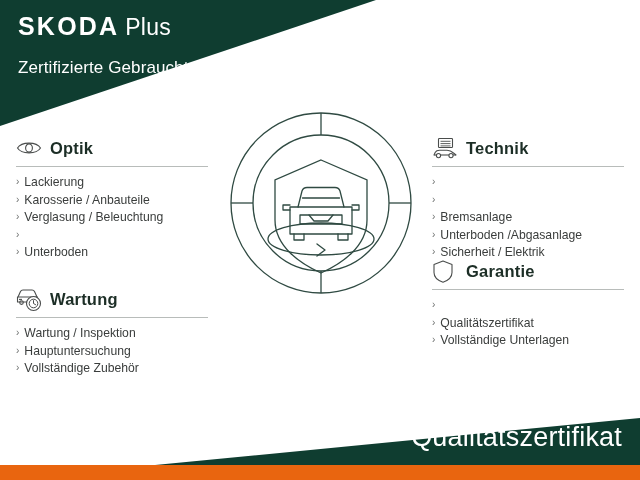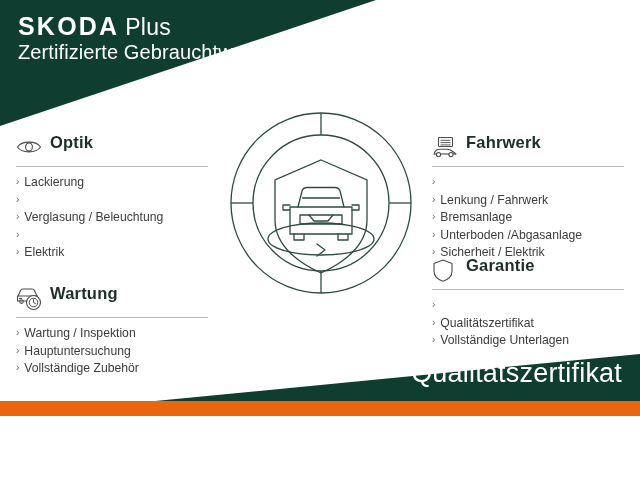--- a/index.html
+++ b/index.html
@@ -3,21 +3,21 @@
 <meta charset="utf-8">
 <style>
   html, body {
     margin: 0;
     padding: 0;
     background: #ffffff;
   }
   .page {
     position: relative;
     width: 640px;
-    height: 416px;
+    height: 480px;
     background: #ffffff;
     overflow: hidden;
     font-family: "Liberation Sans", sans-serif;
   }
 
   
   .top-wedge {
     position: absolute;
     left: 0; top: 0;
     width: 640px; height: 130px;
@@ -54,35 +54,35 @@
     font-weight: bold;
     letter-spacing: 2.2px;
   }
   .logo-plus {
     font-weight: normal;
     font-size: 23px;
     margin-left: 6px;
     letter-spacing: 0.2px;
   }
   .logo-row2 {
-    font-size: 20px;
-    margin-top: 3px;
+    font-size: 17px;
+    margin-top: 20px;
     letter-spacing: 0.1px;
     white-space: nowrap;
     font-weight: 300;
     text-align: center;
   }
   .col-left  { left: 16px; }
   .col-right { left: 432px; }
 
   .block { position: absolute; width: 200px; }
 
   .block-head {
     display: flex;
-    align-items: flex-start;
+    align-items: center;
     height: 30px;
   }
   .block-icon {
     width: 30px;
     height: 28px;
     flex: 0 0 30px;
     display: flex;
     align-items: center;
     justify-content: flex-start;
   }
@@ -163,31 +163,32 @@
       </span>
       <span class="block-title">Optik</span>
     </div>
     <div class="rule"></div>
     <div class="item">
         <span class="chev">›</span>
         <span>Lackierung</span>
       </div>
     <div class="item">
         <span class="chev">›</span>
+        <span>Karosserie / Anbauteile</span>
       </div>
     <div class="item">
         <span class="chev">›</span>
         <span>Verglasung / Beleuchtung</span>
       </div>
     <div class="item">
         <span class="chev">›</span>
       </div>
     <div class="item">
         <span class="chev">›</span>
-        <span>Elektrik</span>
+        <span>Unterboden</span>
       </div>
   </div>
 
   <div class="block col-left" style="top:262px;margin-top:22px;">
     <div class="block-head">
       <span class="block-icon">
         <svg width="28" height="26" viewBox="0 0 28 26">
           <path d="M2 11 L4.5 5.5 C5 4.4, 5.8 4, 7 4 L16 4 C17.2 4, 18 4.4, 18.5 5.5 L21 11" fill="none" stroke="#4a4d4c" stroke-width="1.1" stroke-linejoin="round"></path>
           <path d="M1.5 11 L21.5 11 L21.5 16 L1.5 16 Z" fill="none" stroke="#4a4d4c" stroke-width="1.1" stroke-linejoin="round"></path>
           <circle cx="5.5" cy="16.6" r="1.8" fill="none" stroke="#4a4d4c" stroke-width="1.1"></circle>
@@ -222,29 +223,28 @@
           <rect x="6.5" y="2.5" width="14" height="9" rx="0.8" fill="none" stroke="#4a4d4c" stroke-width="1.1"></rect>
           <line x1="8.5" y1="5.3" x2="18.5" y2="5.3" stroke="#4a4d4c" stroke-width="0.9"></line>
           <line x1="8.5" y1="7.6" x2="18.5" y2="7.6" stroke="#4a4d4c" stroke-width="0.9"></line>
           <line x1="8.5" y1="9.9" x2="18.5" y2="9.9" stroke="#4a4d4c" stroke-width="0.9"></line>
           <path d="M2 19 L3.3 16.2 C4.2 14.4, 5.5 14.2, 7.5 14.2 L15 14.2 C17.5 14.2, 19.5 15.1, 21.5 17 L24 19" fill="none" stroke="#4a4d4c" stroke-width="1.1" stroke-linejoin="round" stroke-linecap="round"></path>
           <line x1="2" y1="19" x2="24" y2="19" stroke="#4a4d4c" stroke-width="1.1"></line>
           <circle cx="6.5" cy="19.6" r="2.1" fill="#ffffff" stroke="#4a4d4c" stroke-width="1.1"></circle>
           <circle cx="19" cy="19.6" r="2.1" fill="#ffffff" stroke="#4a4d4c" stroke-width="1.1"></circle>
         </svg>
       </span>
-      <span class="block-title">Fahrwerk</span>
+      <span class="block-title">Technik</span>
     </div>
     <div class="rule"></div>
     <div class="item">
         <span class="chev">›</span>
       </div>
     <div class="item">
         <span class="chev">›</span>
-        <span>Lenkung / Fahrwerk</span>
       </div>
     <div class="item">
         <span class="chev">›</span>
         <span>Bremsanlage</span>
       </div>
     <div class="item">
         <span class="chev">›</span>
         <span>Unterboden /Abgasanlage</span>
       </div>
     <div class="item">

